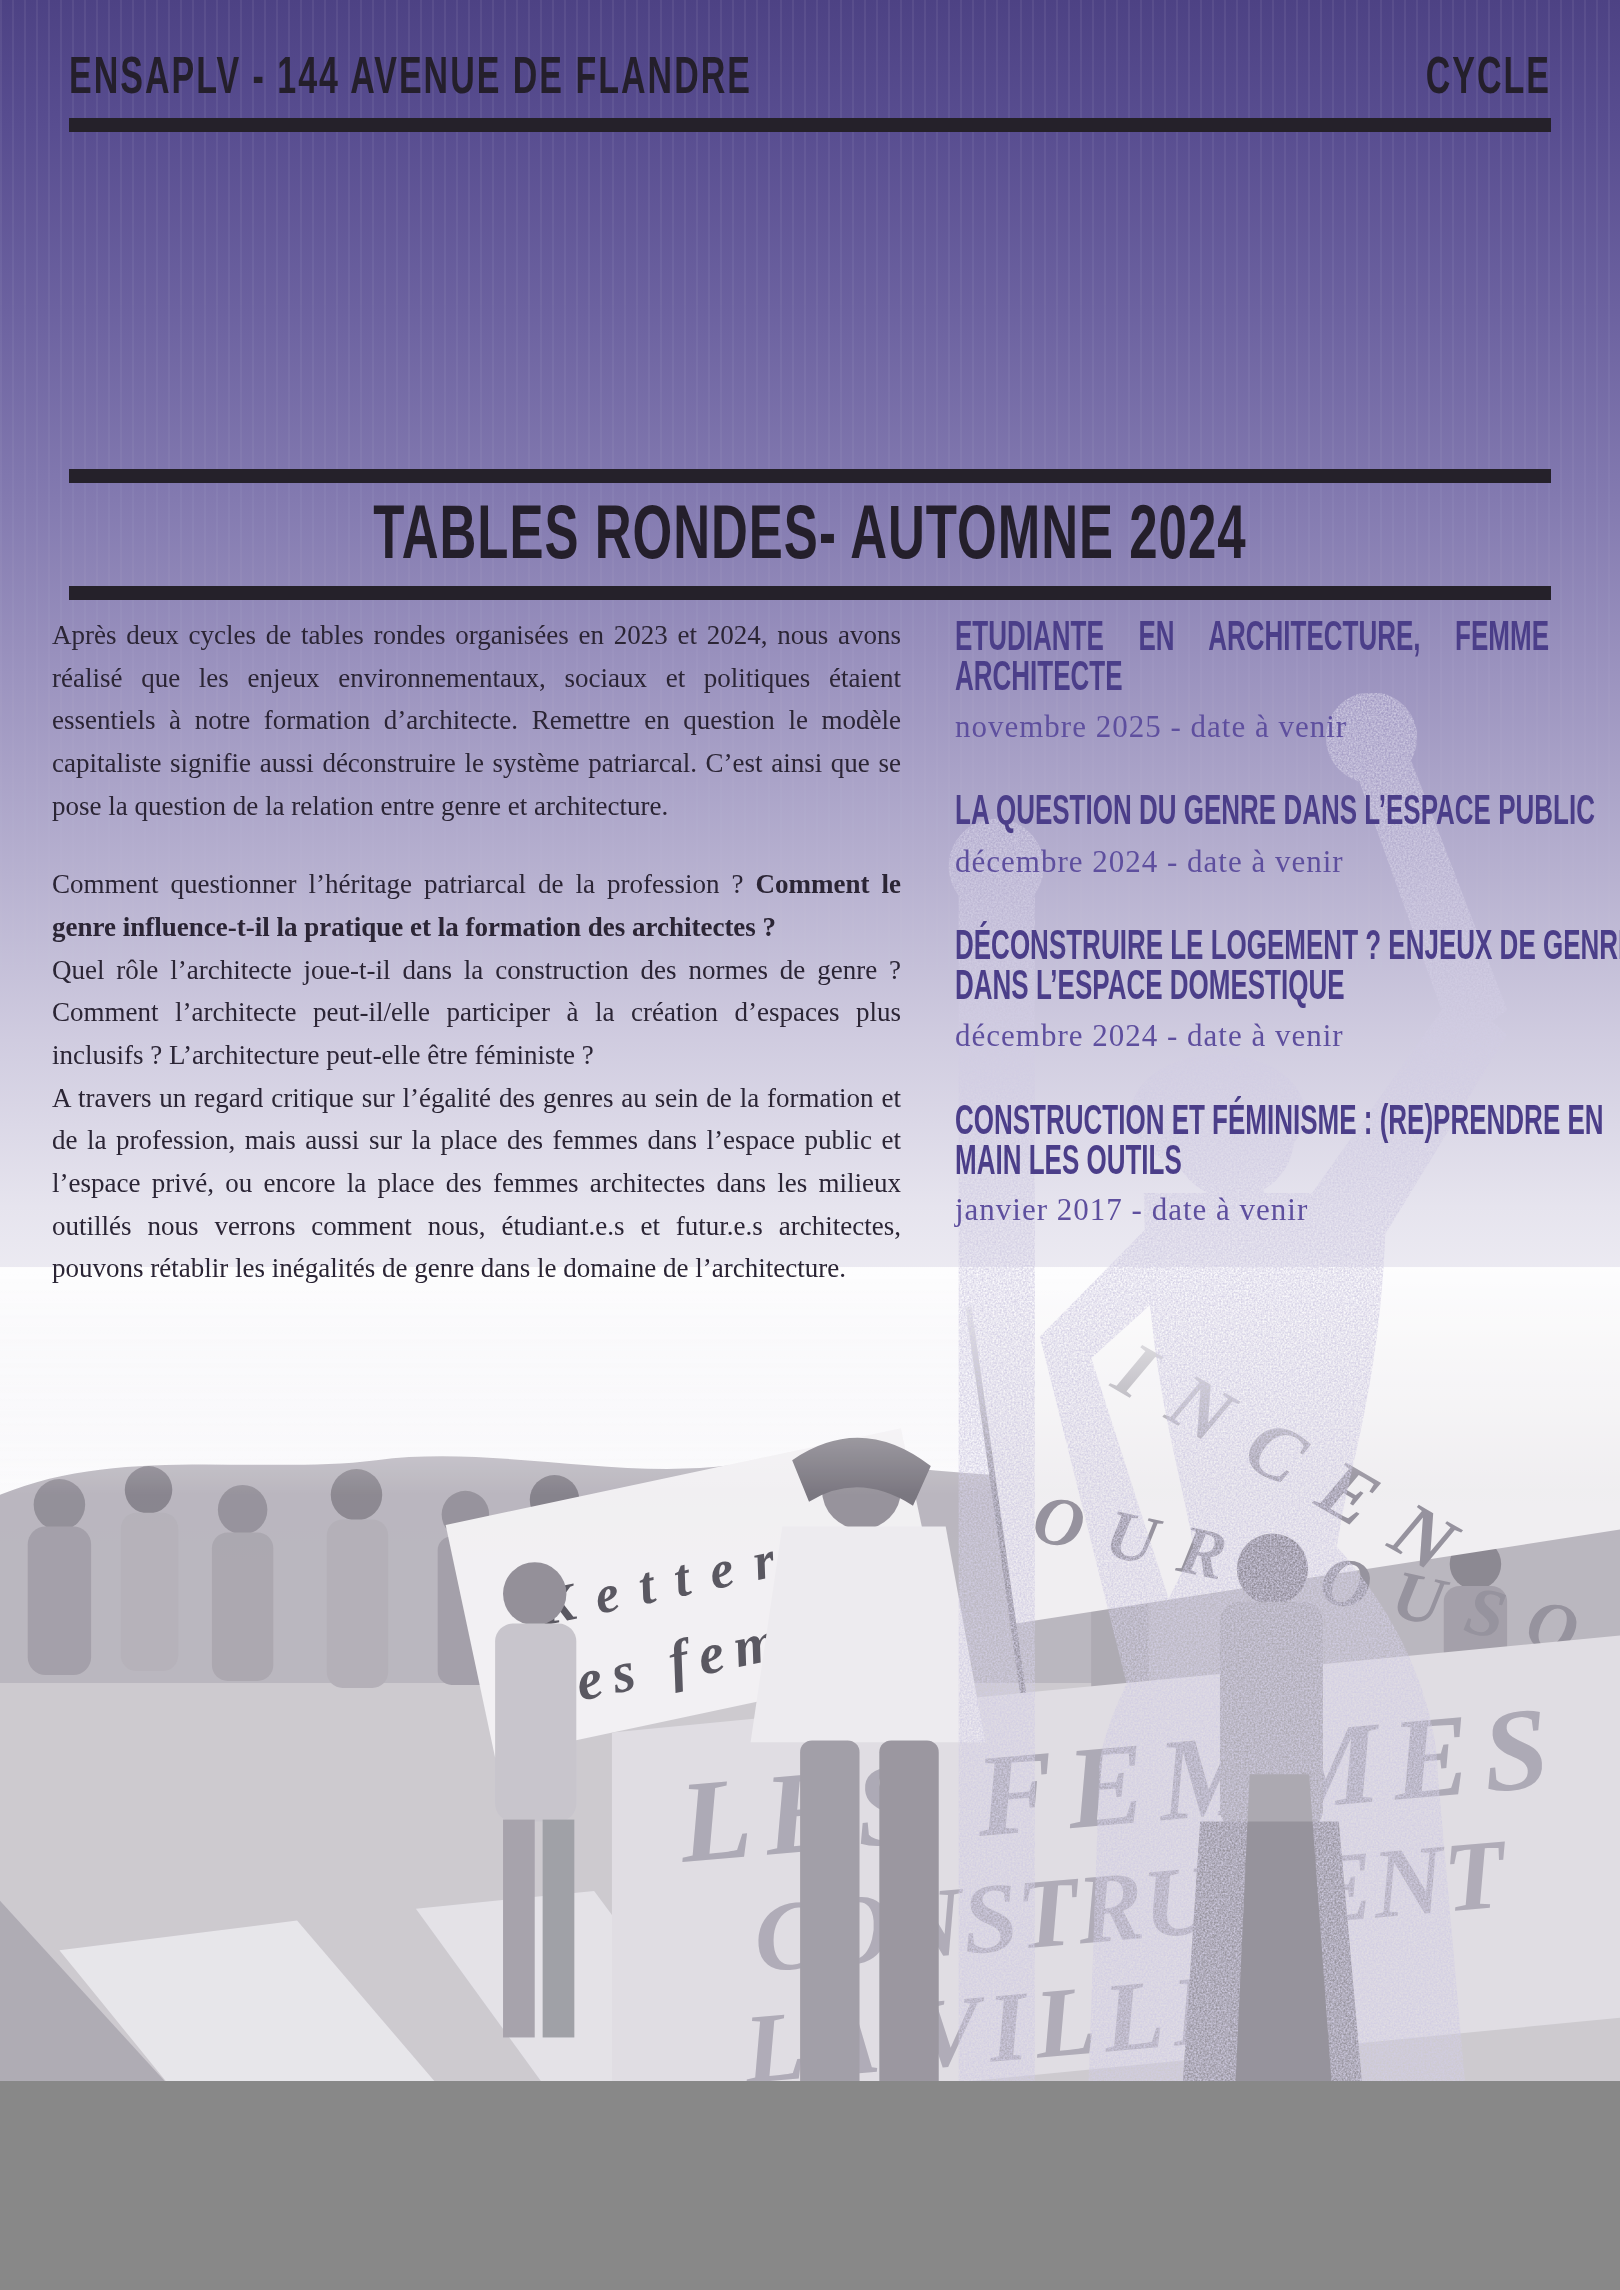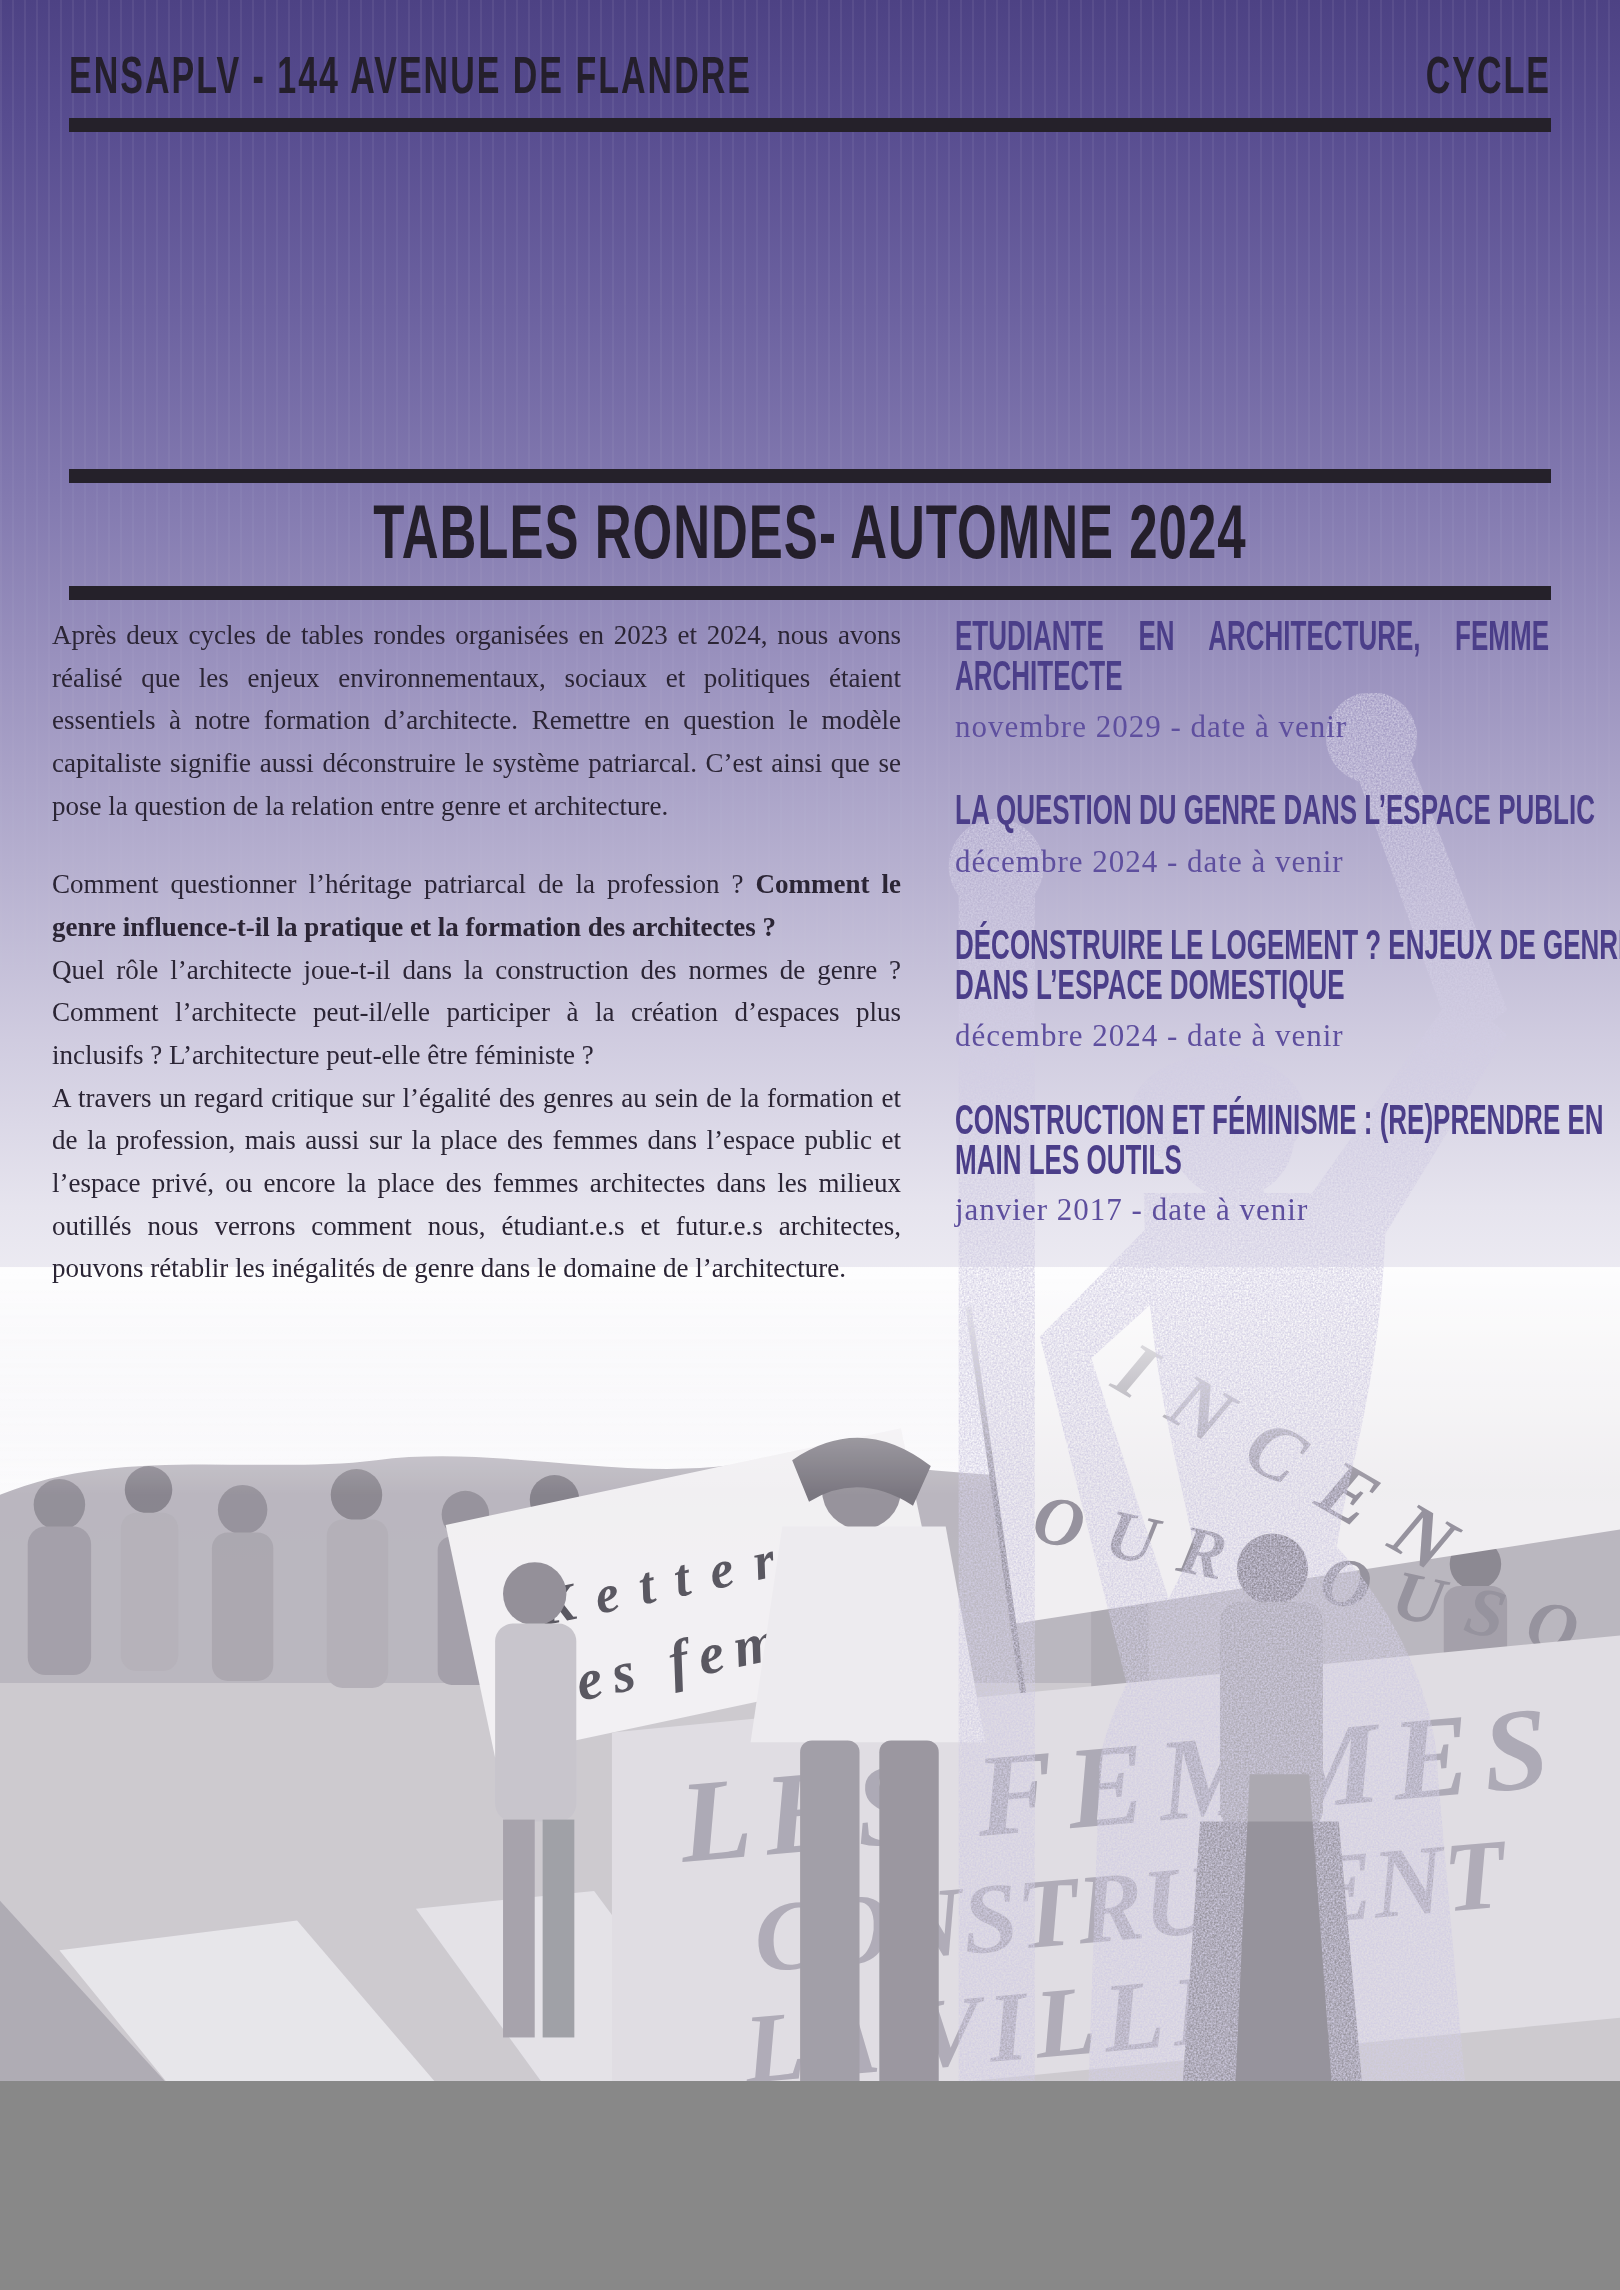--- a/index.html
+++ b/index.html
@@ -199,21 +199,21 @@
     <p>A travers un regard critique sur l’égalité des genres au sein de la formation et de la profession, mais aussi sur la place des femmes dans l’espace public et l’espace privé, ou encore la place des femmes architectes dans les milieux outillés nous verrons comment nous, étudiant.e.s et futur.e.s architectes, pouvons rétablir les inégalités de genre dans le domaine de l’architecture.</p>
   </div>
 
   <div class="right-col">
 
     <div>
       <div class="ev-h mb2">
         <span class="line stretch">ETUDIANTE EN ARCHITECTURE, FEMME</span>
         <span class="line">ARCHITECTE</span>
       </div>
-      <div class="ev-date">novembre 2029 - date à venir</div>
+      <div class="ev-date">novembre 2025 - date à venir</div>
     </div>
 
     <div>
       <div class="ev-h mb1">
         <span class="line fit">LA QUESTION DU GENRE DANS L’ESPACE PUBLIC</span>
       </div>
       <div class="ev-date">décembre 2024 - date à venir</div>
     </div>
 
     <div>

